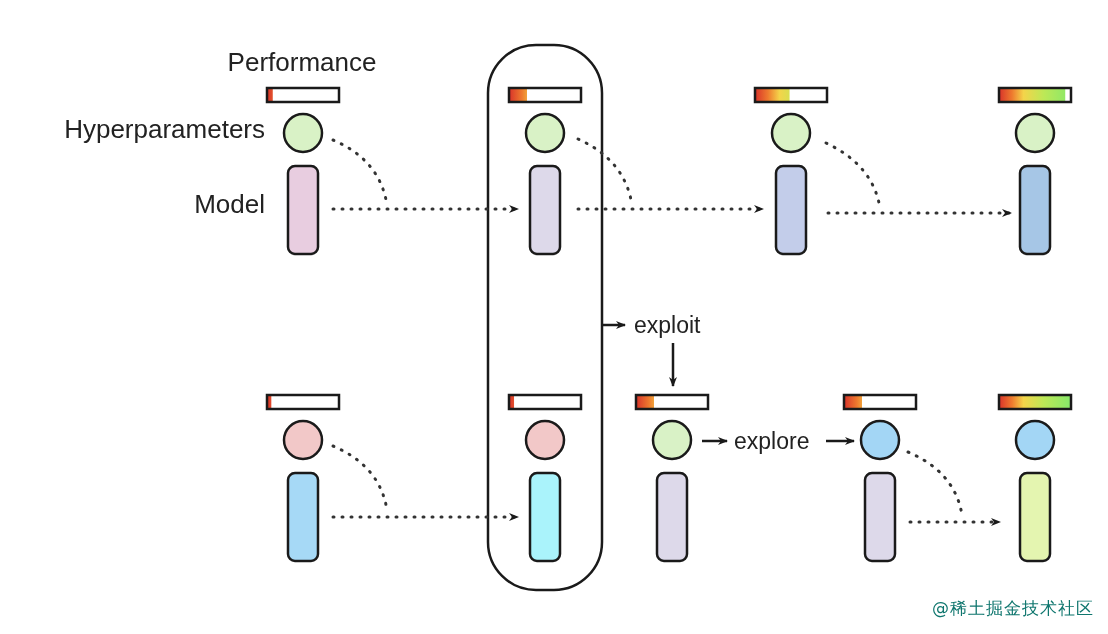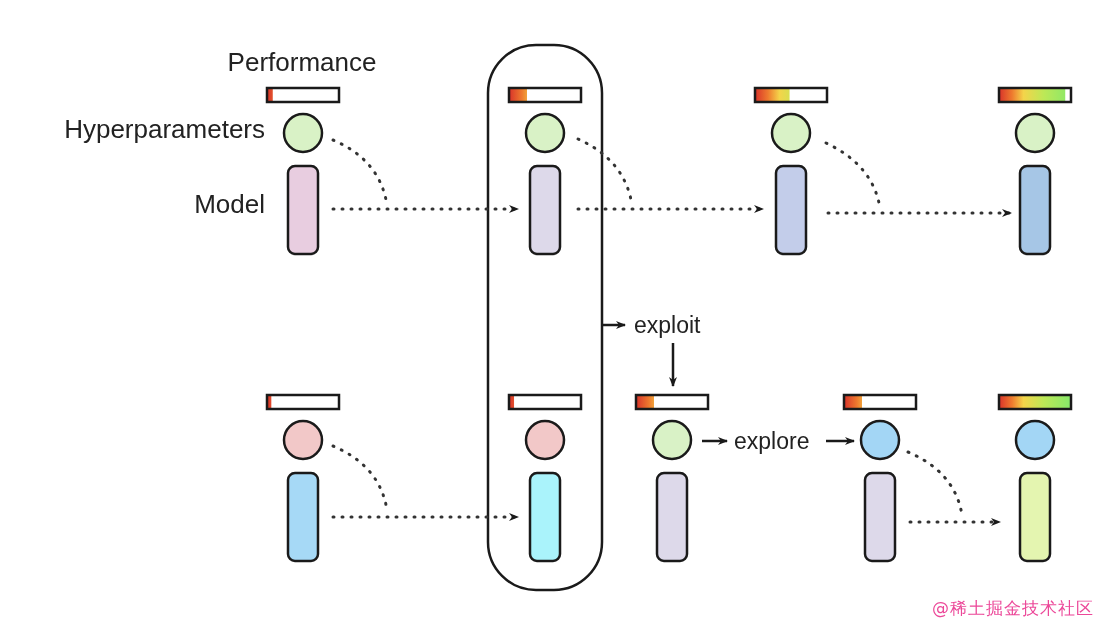--- a/index.html
+++ b/index.html
@@ -1,20 +1,20 @@
 <!DOCTYPE html>
 <html><head>
 <meta charset="utf-8">
 <style>
   html, body { margin: 0; padding: 0; background: #ffffff; }
   body { width: 1108px; height: 634px; position: relative; overflow: hidden;
          font-family: "Liberation Sans", "DejaVu Sans", sans-serif; }
   #diagram { position: absolute; left: 0; top: 0; }
   .lbl { font-family: "Liberation Sans", "DejaVu Sans", sans-serif; fill: #222; }
-  .wm { position: absolute; right: 14px; bottom: 14px; color: #ec4899;
+  .wm { position: absolute; right: 14px; bottom: 14px; color: #0f766e;
         font-family: "DejaVu Sans", sans-serif; font-size: 17px; letter-spacing: 1px; }
 </style>
 </head>
 <body>
 
 <svg id="diagram" width="1108" height="634" viewBox="0 0 1108 634">
   <defs>
     <linearGradient id="perfGrad" gradientUnits="userSpaceOnUse" x1="0" y1="0" x2="72" y2="0">
       <stop offset="0" stop-color="#d8322a"></stop>
       <stop offset="0.18" stop-color="#ee7a2e"></stop>

